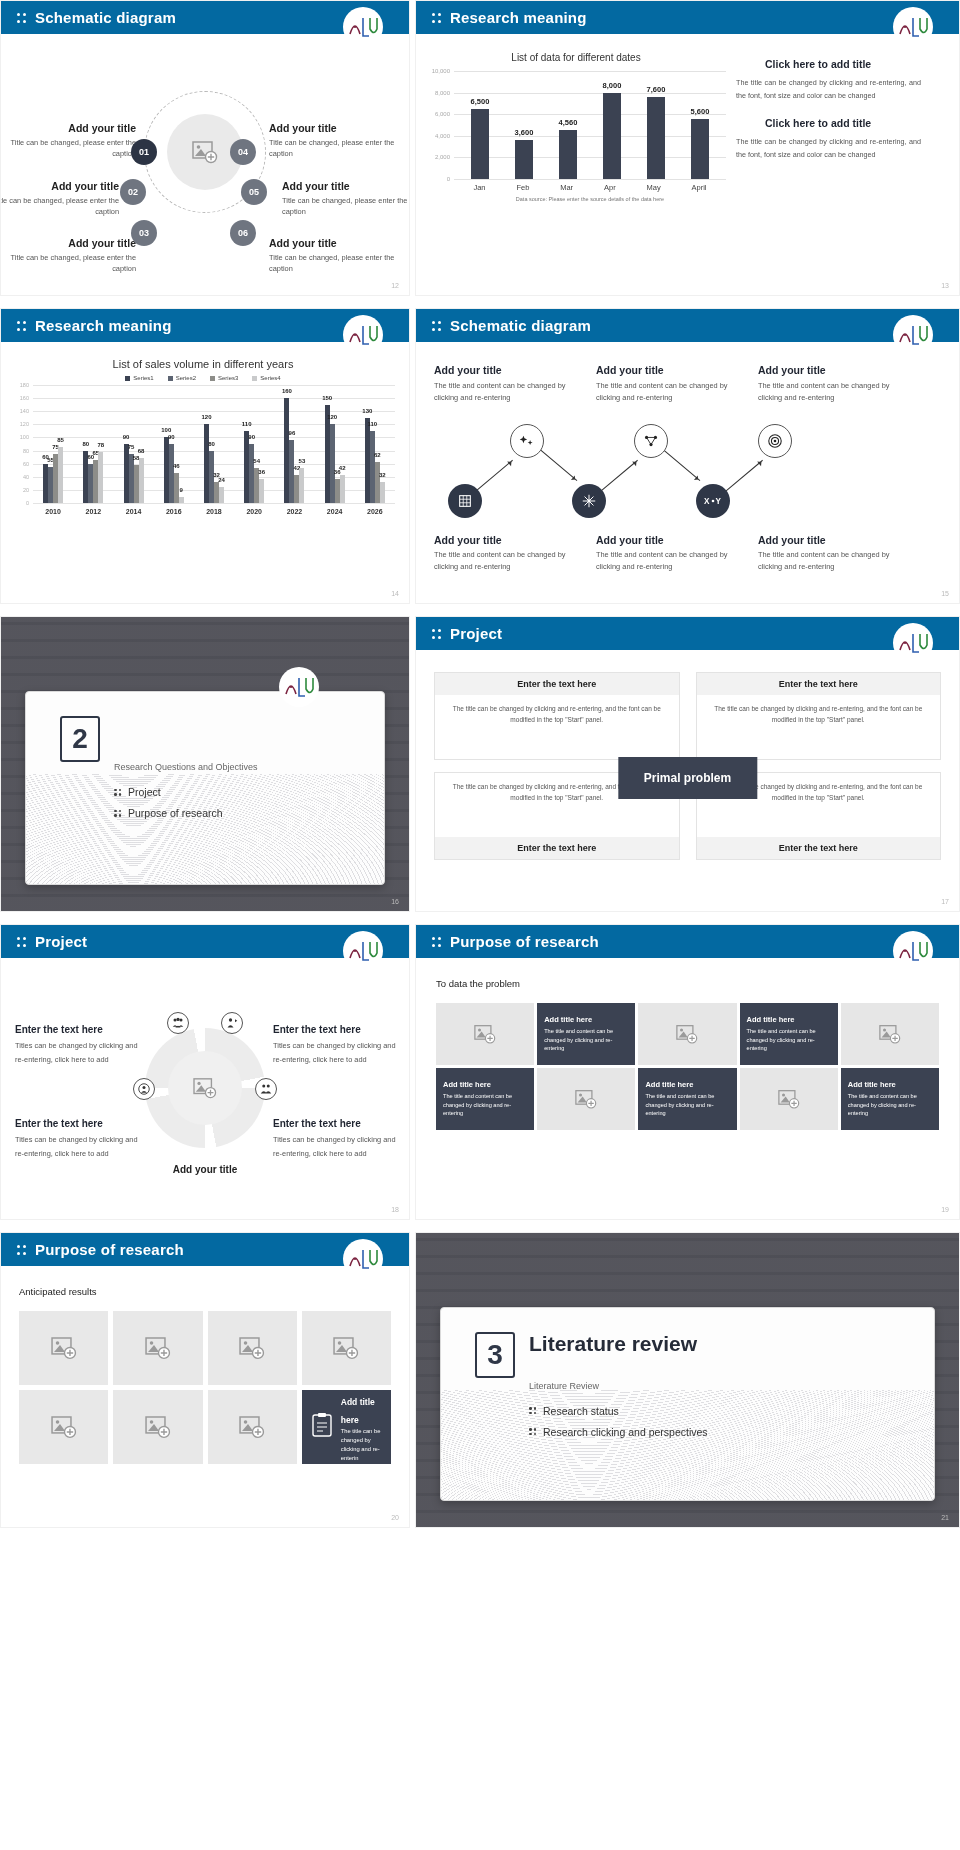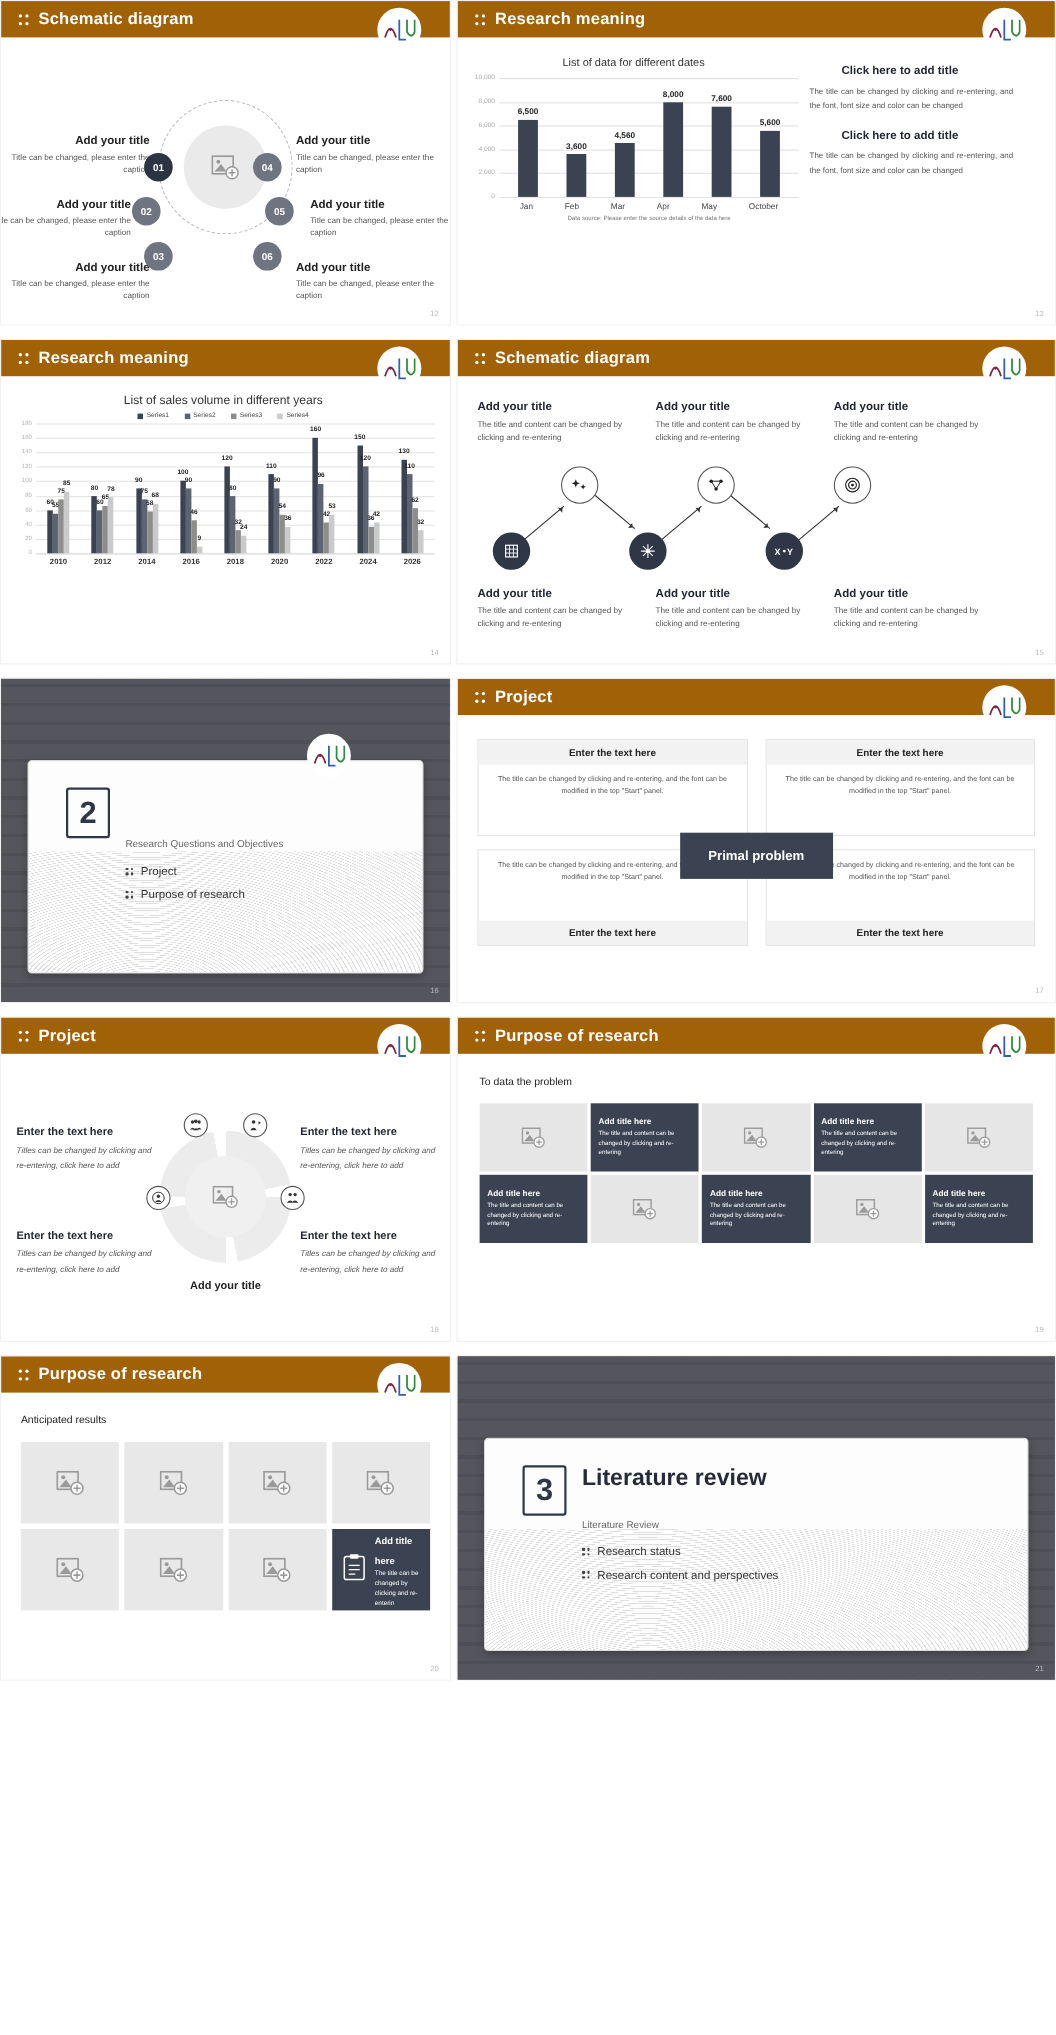--- a/index.html
+++ b/index.html
@@ -22,21 +22,21 @@
     overflow: hidden;
     border: 1px solid #f0f0f0;
   }
   .col-left .slide { width: 410px; height: 296px; }
   .col-right .slide { width: 545px; height: 296px; }
 
   .col { display: flex; flex-direction: column; row-gap: 12px; }
 
   
   .bar {
-    background: #a16207;
+    background: #0369a1;
     color: #fff;
     height: 33px;
     display: flex;
     align-items: center;
     padding-left: 16px;
     position: relative;
   }
   .bar .dots { margin-right: 9px; display:inline-block; }
   .bar .dots i {
     display:block; width:3px; height:3px; background:#fff; border-radius:50%;
@@ -213,21 +213,21 @@
     display:flex;align-items:center;justify-content:center;
   }
   .dicon {
     position:absolute; width:22px;height:22px;border-radius:50%;
     background:#fff; border:1px solid #555;
     display:flex;align-items:center;justify-content:center;
   }
   .dtitle { position:absolute; left:50%; transform:translateX(-50%); bottom:46px; font-size:10px; font-weight:bold; color:#222; white-space:nowrap;}
   .tcap { position:absolute; width:125px; }
   .tcap .t { font-size:10px; font-weight:bold; color:#1f2430; margin-bottom:4px;}
-  .tcap .d { font-size:7.4px; color:#555; line-height:1.95;font-style:italic;}
+  .tcap .d { font-size:7.4px; color:#555; line-height:1.95;}
 
   
   .s8-body { height:263px; padding:20px 20px 0; }
   .lead { font-size:9.5px; color:#222; margin-bottom:14px; }
   .tiles { display:grid; grid-template-columns:repeat(5,1fr); grid-auto-rows:62px; gap:3px; }
   .tile { display:flex;align-items:center;justify-content:center; }
   .tile.light { background:#e6e6e6; }
   .tile.dark { background:#3b4252; color:#fff; padding:6px 7px; flex-direction:column; align-items:flex-start; justify-content:center;}
   .tile.dark .tt { font-size:7.5px; font-weight:bold; margin-bottom:3px; }
   .tile.dark .td { font-size:5.6px; line-height:1.55; }
@@ -852,21 +852,21 @@
                   <span class="v">5,600</span>
                 </div>
               </div>
             </div>
           <div class="xlabs2" id="xlabs2">
               <span>Jan</span>
               <span>Feb</span>
               <span>Mar</span>
               <span>Apr</span>
               <span>May</span>
-              <span>October</span>
+              <span>April</span>
             </div>
           <div class="src2">Data source: Please enter the source details of the data here</div>
         </div>
         <div class="side2">
           <h4>Click here to add title</h4>
           <p>The title can be changed by clicking and re-entering, and the font, font size and color can be changed</p>
           <h4>Click here to add title</h4>
           <p>The title can be changed by clicking and re-entering, and the font, font size and color can be changed</p>
         </div>
       </div>
@@ -1158,21 +1158,21 @@
               <span class="bdots">
                   <span>
                     <i></i>
                     <i></i>
                   </span>
                   <span>
                     <i></i>
                     <i></i>
                   </span>
                 </span>
-              <span>Research content and perspectives</span>
+              <span>Research clicking and perspectives</span>
             </li>
           </ul>
         </div>
       </div>
       <div class="pgnum">21</div>
     </div>
 
   </div>
 </div>
 

